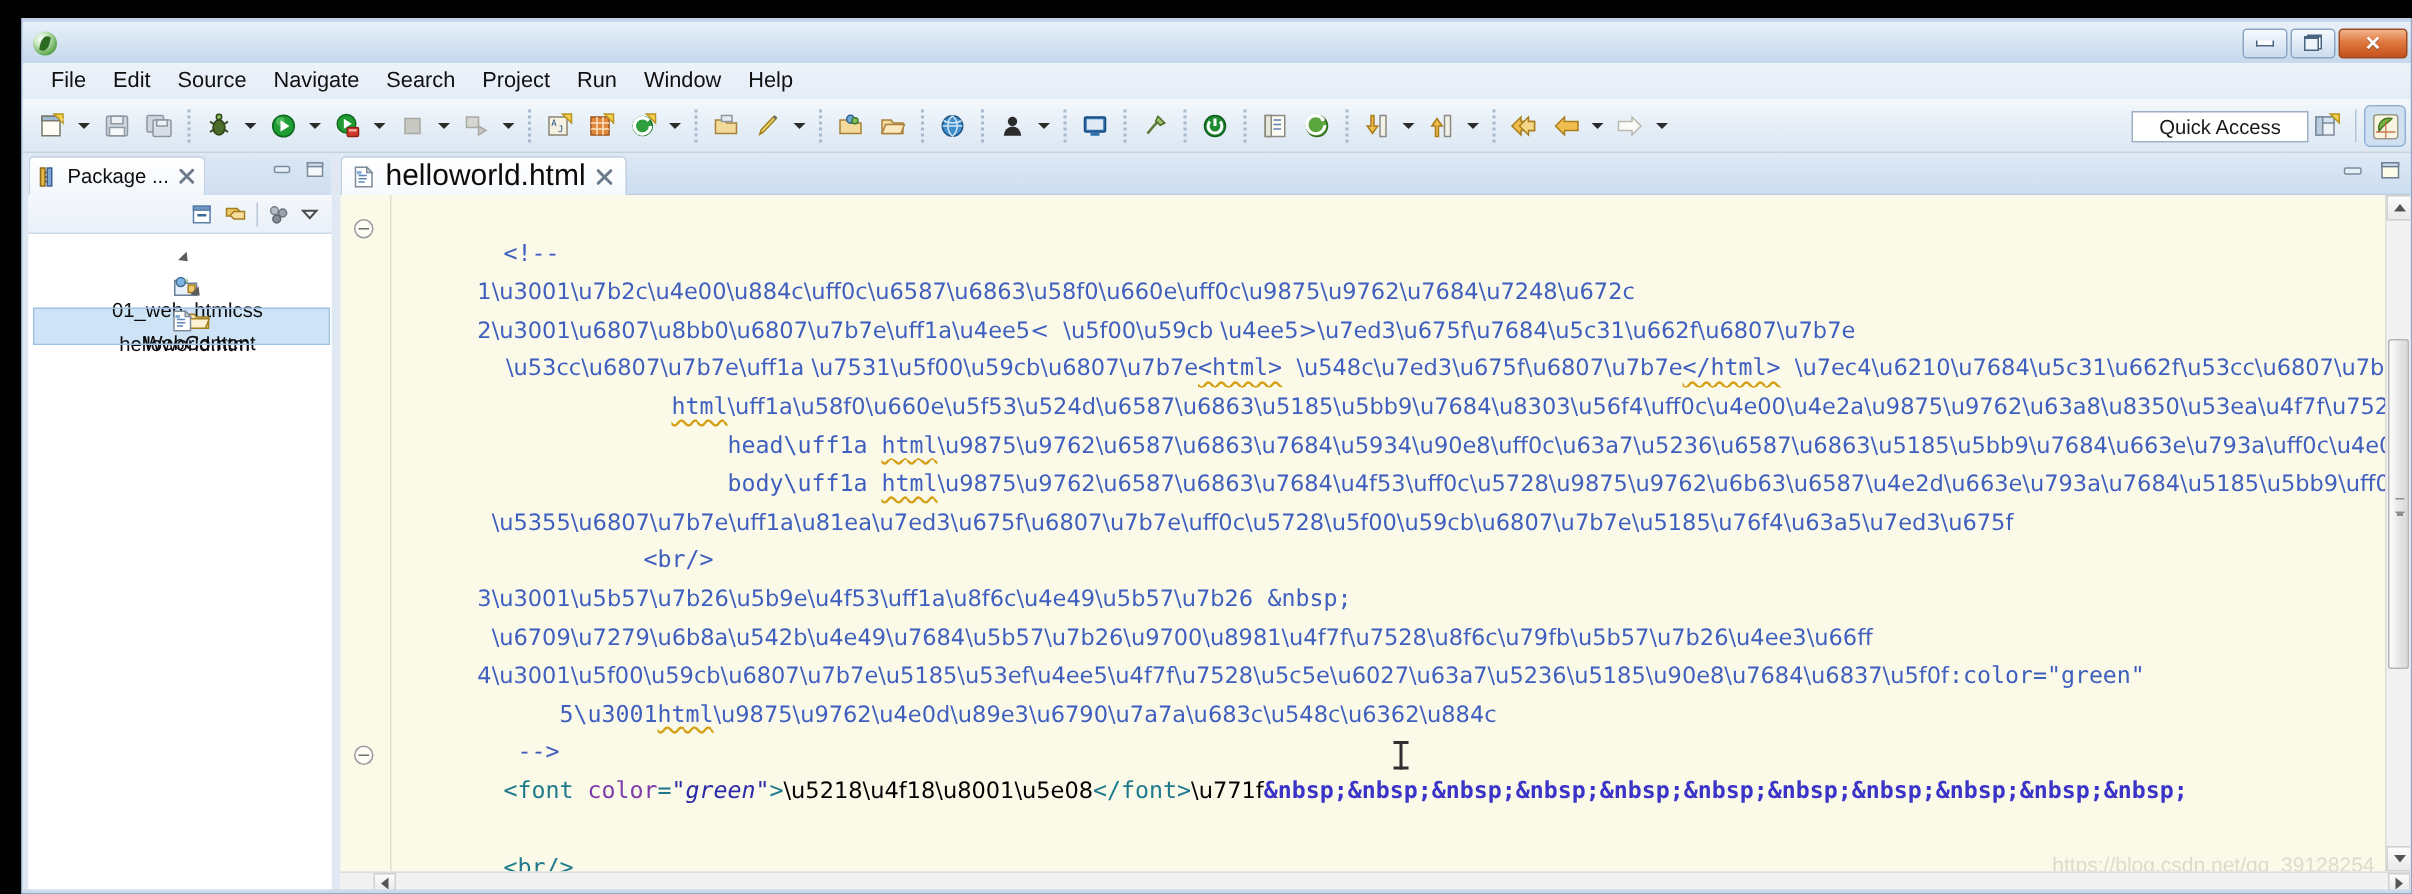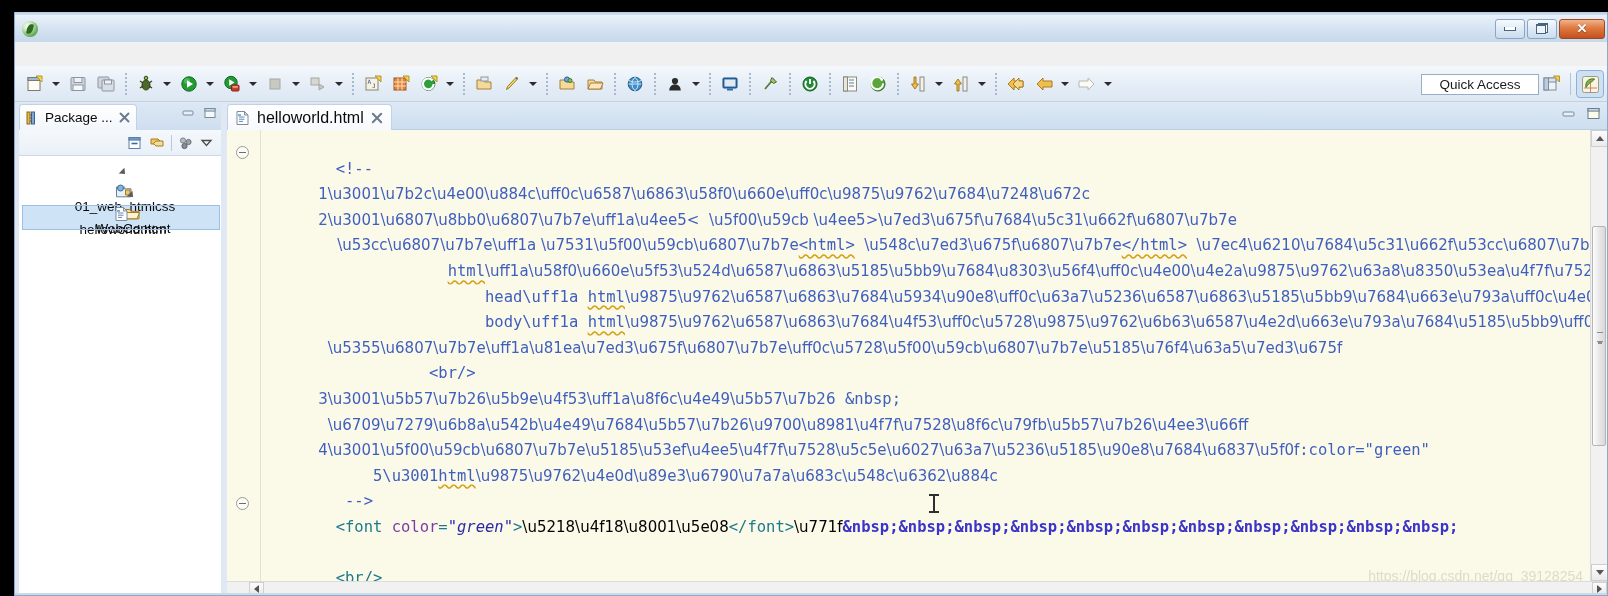--- a/index.html
+++ b/index.html
@@ -205,21 +205,21 @@
     background: linear-gradient(#dce8f5, #cddef0);
     border-bottom: 1px solid #b9cde3;
   }
   .ed-tab {
     position: absolute; left: 0; top: 0; height: 26px; padding: 0 8px 0 7px;
     background: linear-gradient(#ffffff, #f6f9fd);
     border-top-left-radius: 4px; border-top-right-radius: 4px;
     border-top: 1px solid #c2d2e4; border-left: 1px solid #c2d2e4; border-right: 1px solid #c2d2e4;
     display: flex; align-items: center; gap: 7px;
   }
-  .ed-tab .lbl { font-size: 16px; color: #0b0b0b; }
+  .ed-tab .lbl { font-size: 20px; color: #0b0b0b; }
   .ed-viewbtns {
     position: absolute; right: 6px; top: 3px; display: flex; align-items: center; gap: 10px;
   }
   .ed-body {
     position: absolute; left: 0; top: 26px; right: 0; bottom: 0;
     background: #fbf9e8;
     overflow: hidden;
   }
   .gutter {
     position: absolute; left: 0; top: 0; width: 34px; bottom: 13px;
@@ -347,20 +347,31 @@
         <div class="wb">
             <span class="minglyph"></span>
           </div>
         <div class="wb">
             <span class="maxglyph"></span>
           </div>
         <div class="wb close">✕</div>
       </div>
     </div>
 
+    <div class="menubar">
+      <div class="menu-item">File</div>
+      <div class="menu-item">Edit</div>
+      <div class="menu-item">Source</div>
+      <div class="menu-item">Navigate</div>
+      <div class="menu-item">Search</div>
+      <div class="menu-item">Project</div>
+      <div class="menu-item">Run</div>
+      <div class="menu-item">Window</div>
+      <div class="menu-item">Help</div>
+    </div>
 
     <div class="toolbar">
 
       <div class="tb-btn">
         <svg class="icon" width="18" height="18" viewBox="0 0 18 18">
           <rect x="2" y="2.5" width="12" height="13" fill="#fdfdf5" stroke="#7a7a6a"></rect>
           <rect x="2" y="2.5" width="12" height="3" fill="#9fb8d4" stroke="#7a7a6a"></rect>
           <path d="M10 1 L16 1 L16 7 Z" fill="#f3d14e" stroke="#b8951e"></path>
           <path d="M12.5 2 l1.6 2.4 2.4-0.4-1.2 2.1" fill="#f9e27a"></path>
         </svg>

